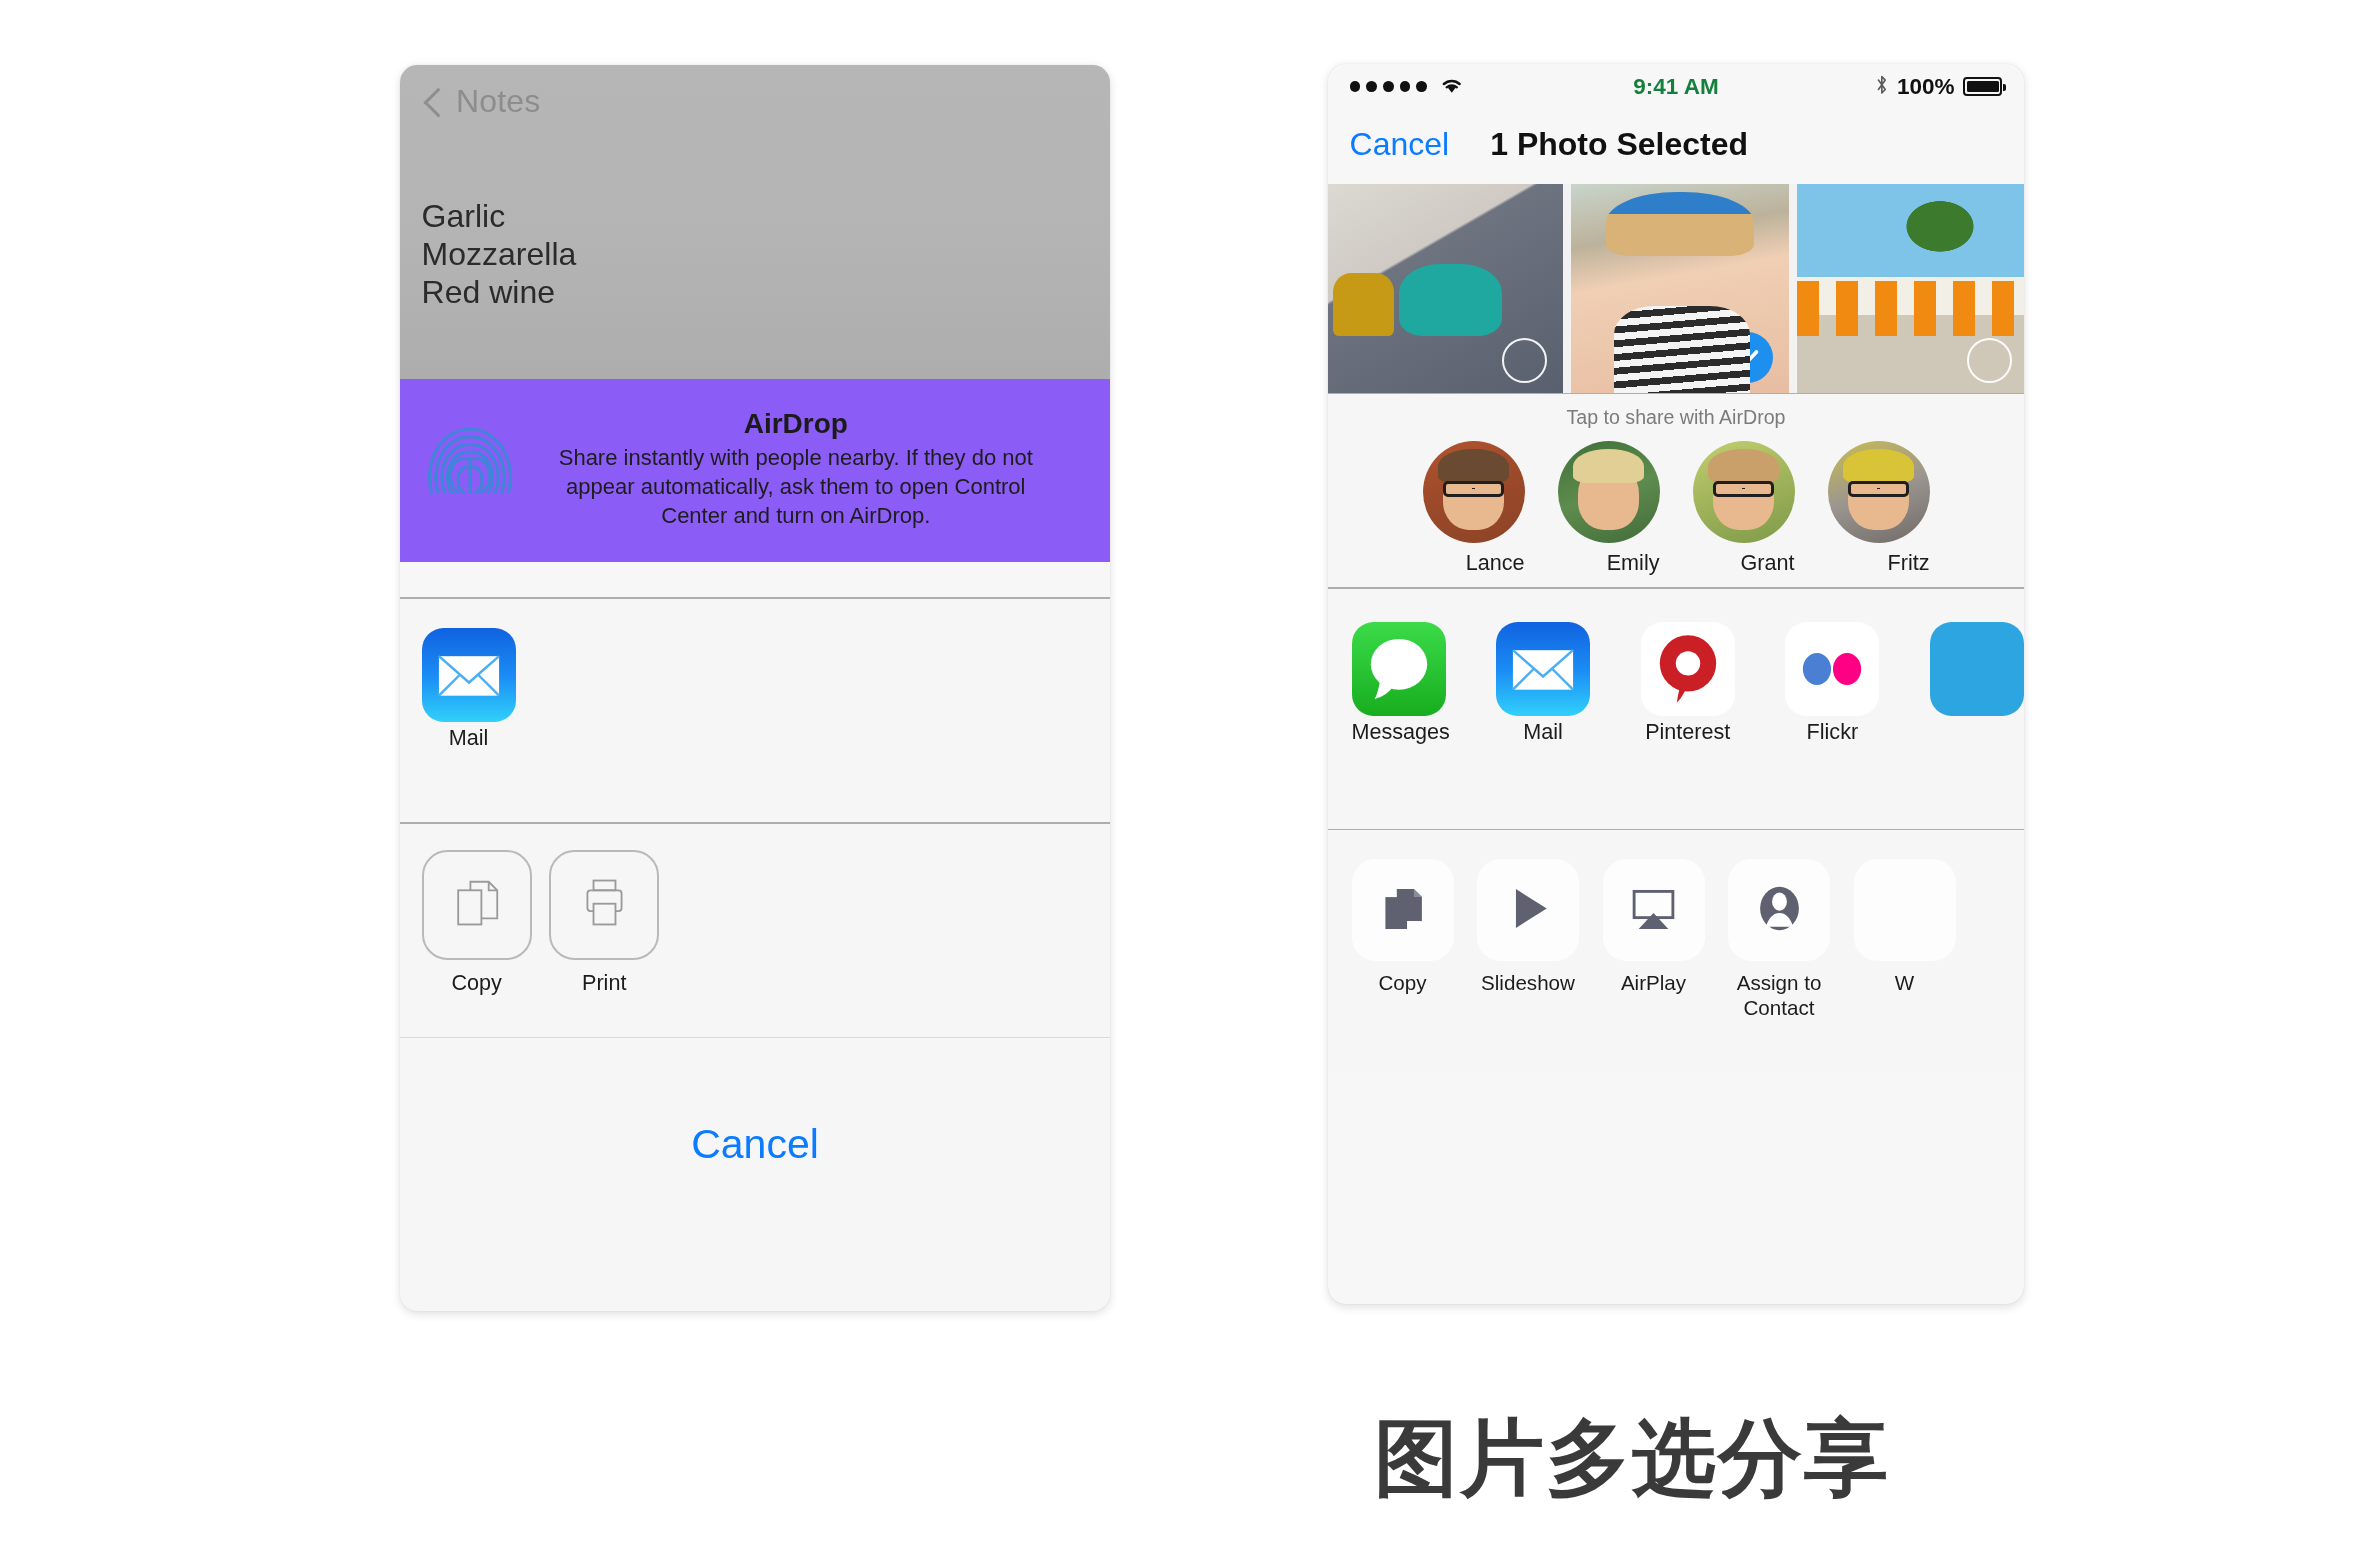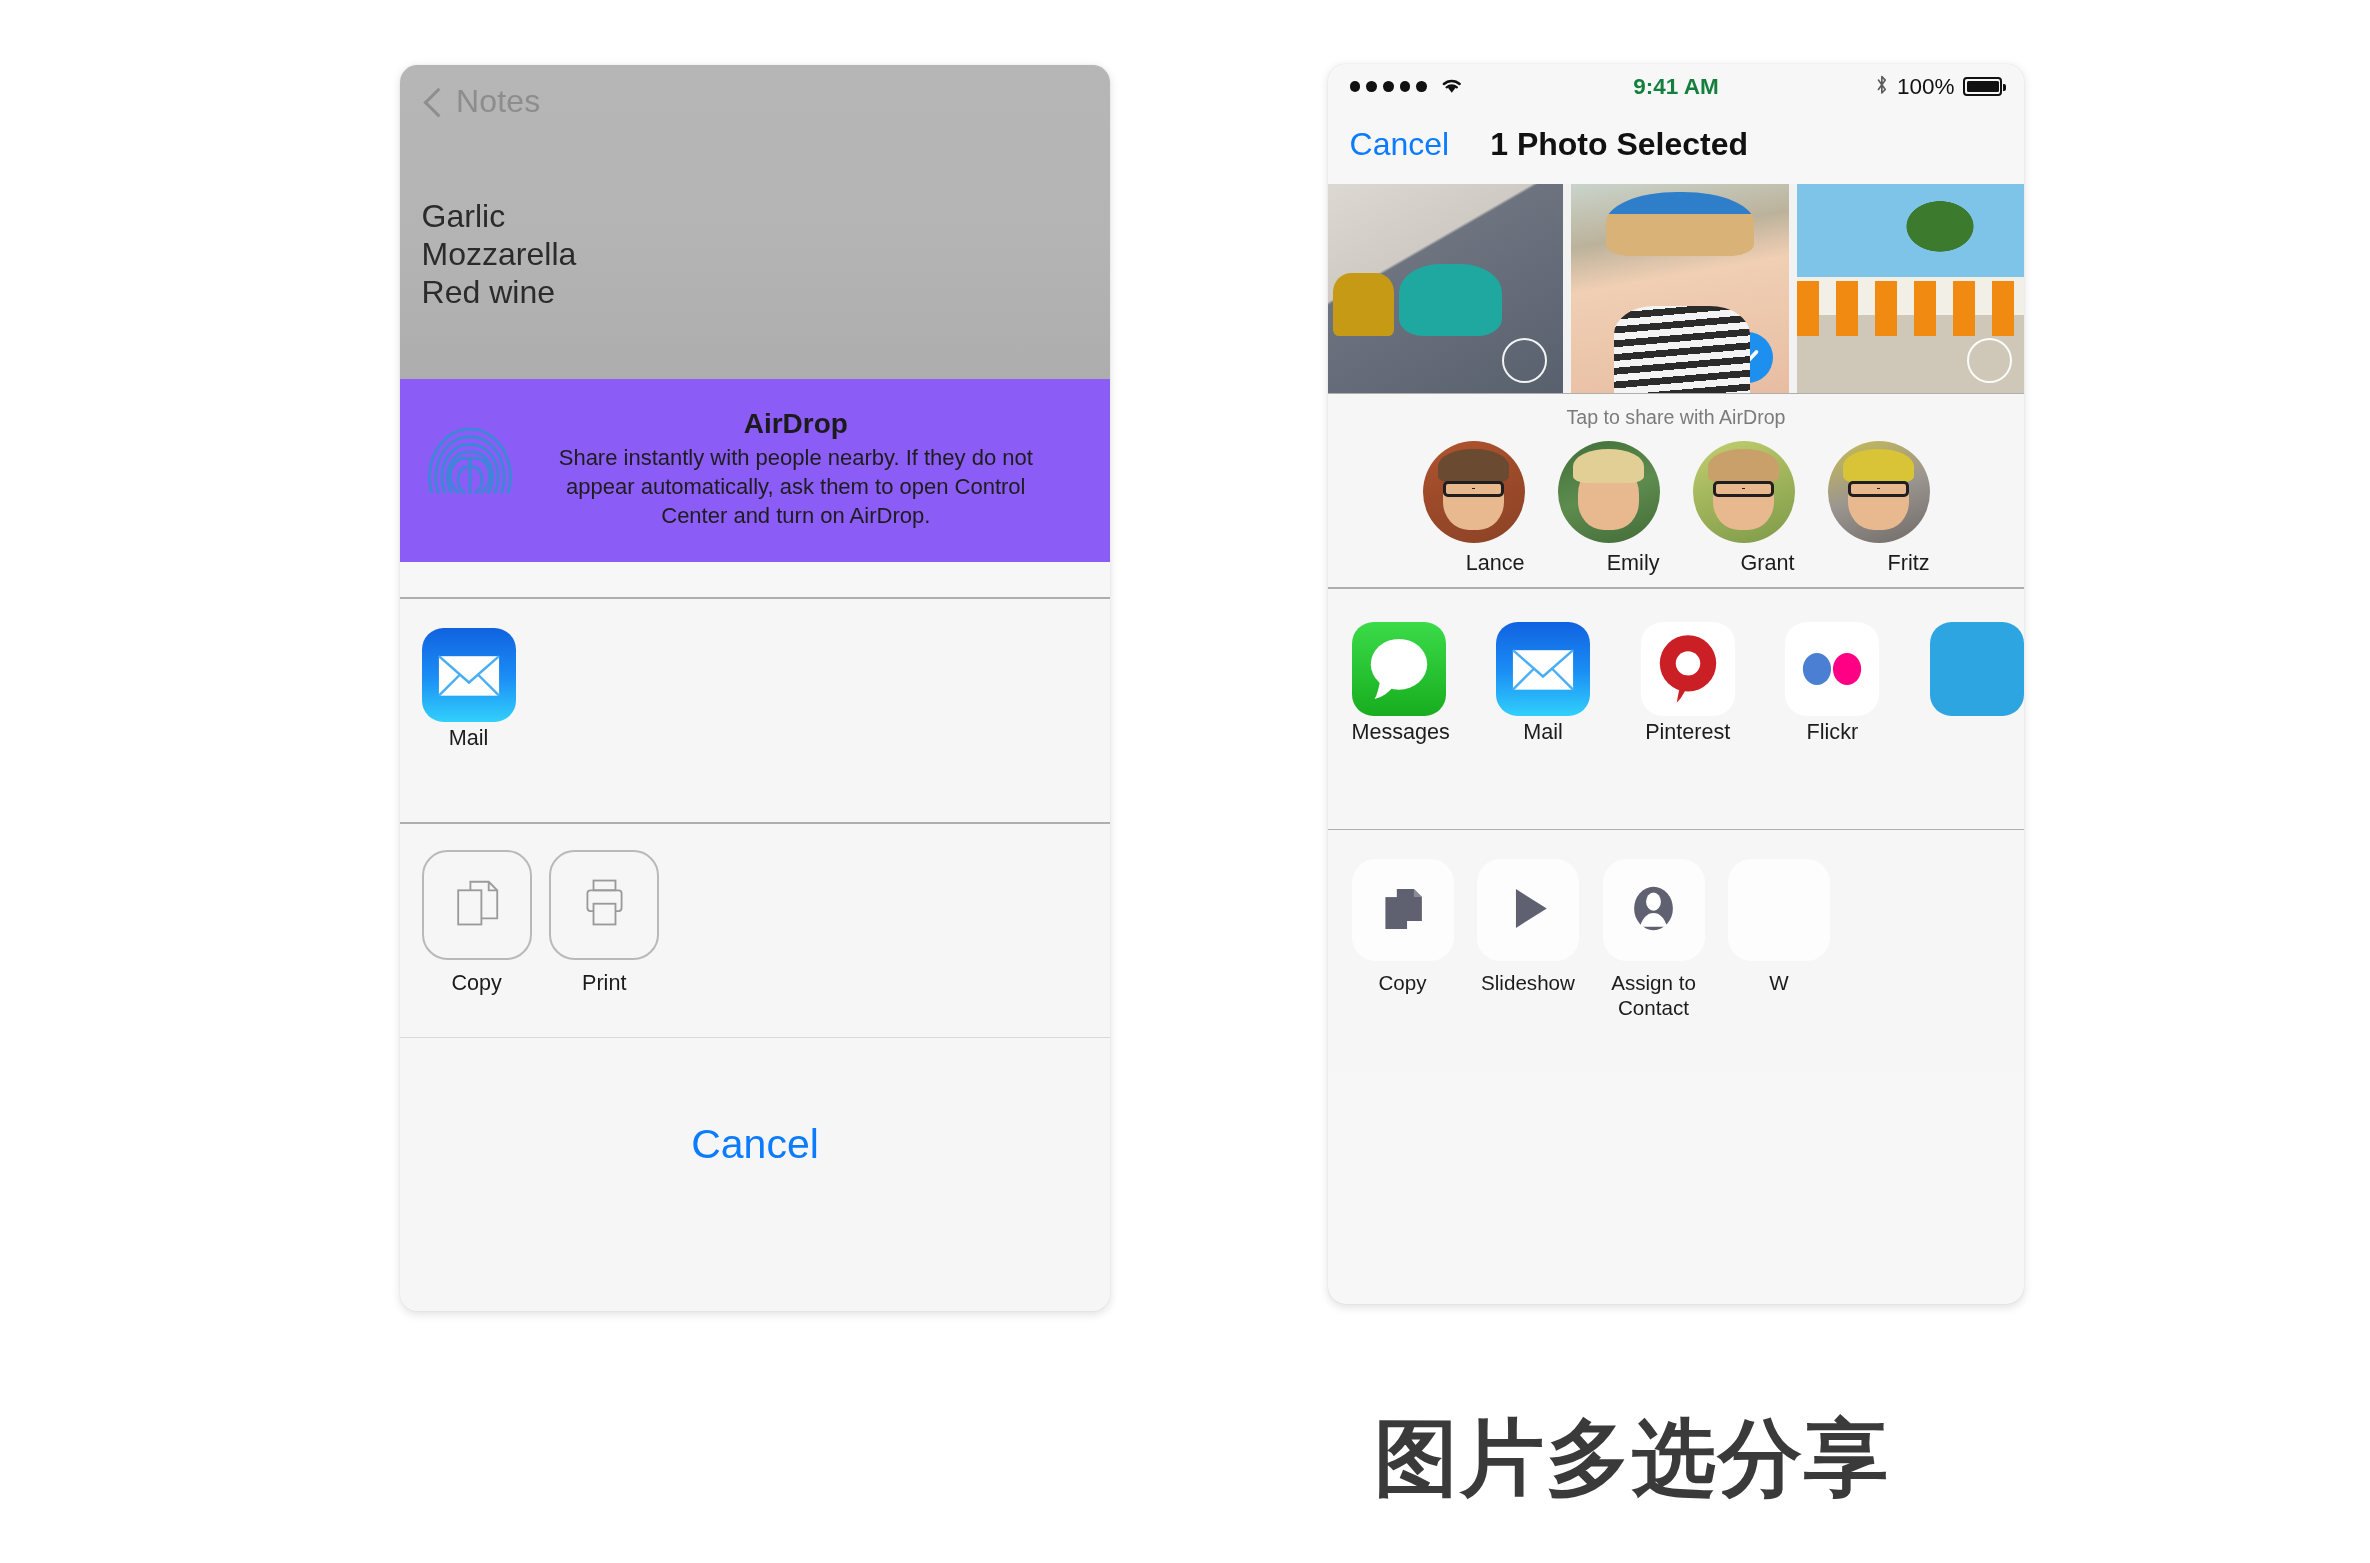--- a/index.html
+++ b/index.html
@@ -88,21 +88,21 @@
   }
   
   .statusbar {
     position:absolute; left:0; top:0; width:696px; height: 45px;
     background: #f7f7f7; display:flex; align-items:center; padding: 0 21.6px;
   }
   .sb-left { display:flex; align-items:center; gap: 5.9px; }
   .sb-dot { width: 10.8px; height: 10.8px; border-radius:50%; background:#111; }
   .sb-center { position:absolute; left:0; right:0; text-align:center; font-size:22.5px; font-weight:bold; color:#15803d; }
   .sb-right { margin-left:auto; display:flex; align-items:center; gap: 8.8px; z-index: 2;}
-  .sb-pct { font-size:22.5px; font-weight:normal; color:#111; }
+  .sb-pct { font-size:22.5px; font-weight:bold; color:#111; }
   .battery { width: 39px; height: 18.6px; border: 2.5px solid #111; border-radius: 3.9px; position:relative; }
   .battery::after { content:""; position:absolute; right:-5.9px; top:4.9px; width:3.4px; height:6.9px; background:#111; border-radius:0 2px 2px 0; }
   .battery i { position:absolute; left:1.5px; top:1.5px; bottom:1.5px; right:1.5px; background:#111; border-radius:1.5px; display:block; }
 
   
   .photos-nav {
     position:absolute; left:0; top:45px; width:696px; height:71px;
     background:#f7f7f7; display:flex; align-items:center; padding-left: 21.6px;
   }
   .nav-cancel { font-size: 32px; color: #0b7bff; }
@@ -444,20 +444,31 @@
                 <path d="M28 16 L82 50 L28 84 Z" fill="#5f6070"></path>
               </svg>
             </span>
           </div>
           <div class="ract-label">Slideshow</div>
         </div>
         <div class="ract-cell">
           <div class="ract-box">
             <span>
               <svg viewBox="0 0 100 100" width="57" height="57">
+                <rect x="16" y="20" width="68" height="46" fill="none" stroke="#5f6070" stroke-width="5"></rect>
+                <path d="M50 58 L76 86 H24 Z" fill="#5f6070"></path>
+              </svg>
+            </span>
+          </div>
+          <div class="ract-label">AirPlay</div>
+        </div>
+        <div class="ract-cell">
+          <div class="ract-box">
+            <span>
+              <svg viewBox="0 0 100 100" width="57" height="57">
                 <ellipse cx="50" cy="50" rx="34" ry="38" fill="#5f6070"></ellipse>
                 <ellipse cx="50" cy="38" rx="13" ry="16" fill="#fff"></ellipse>
                 <path d="M26 82 Q34 58 50 58 Q66 58 74 82 Z" fill="#fff"></path>
               </svg>
             </span>
           </div>
           <div class="ract-label">Assign to Contact</div>
         </div>
         <div class="ract-cell">
           <div class="ract-box"></div>

